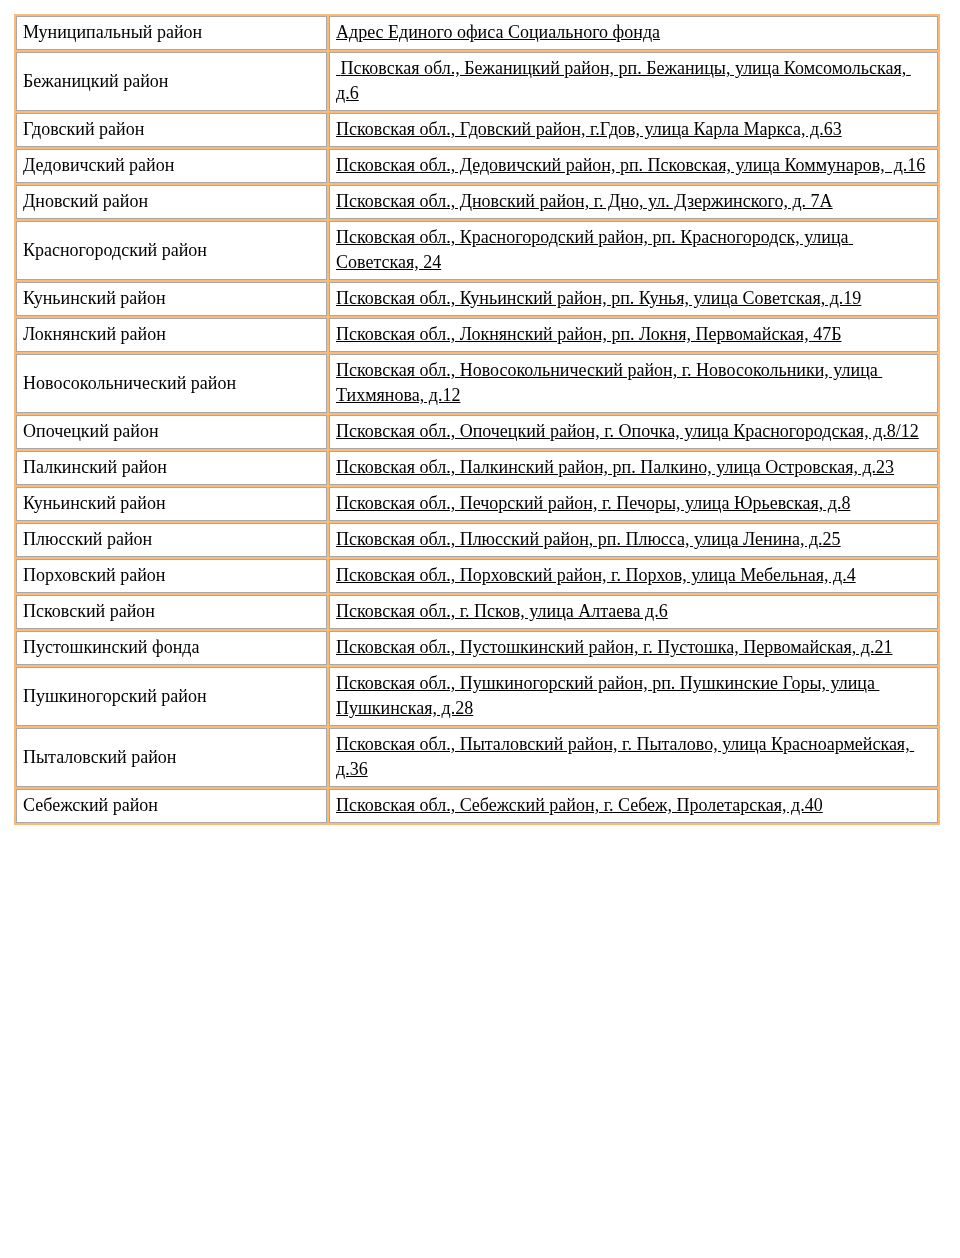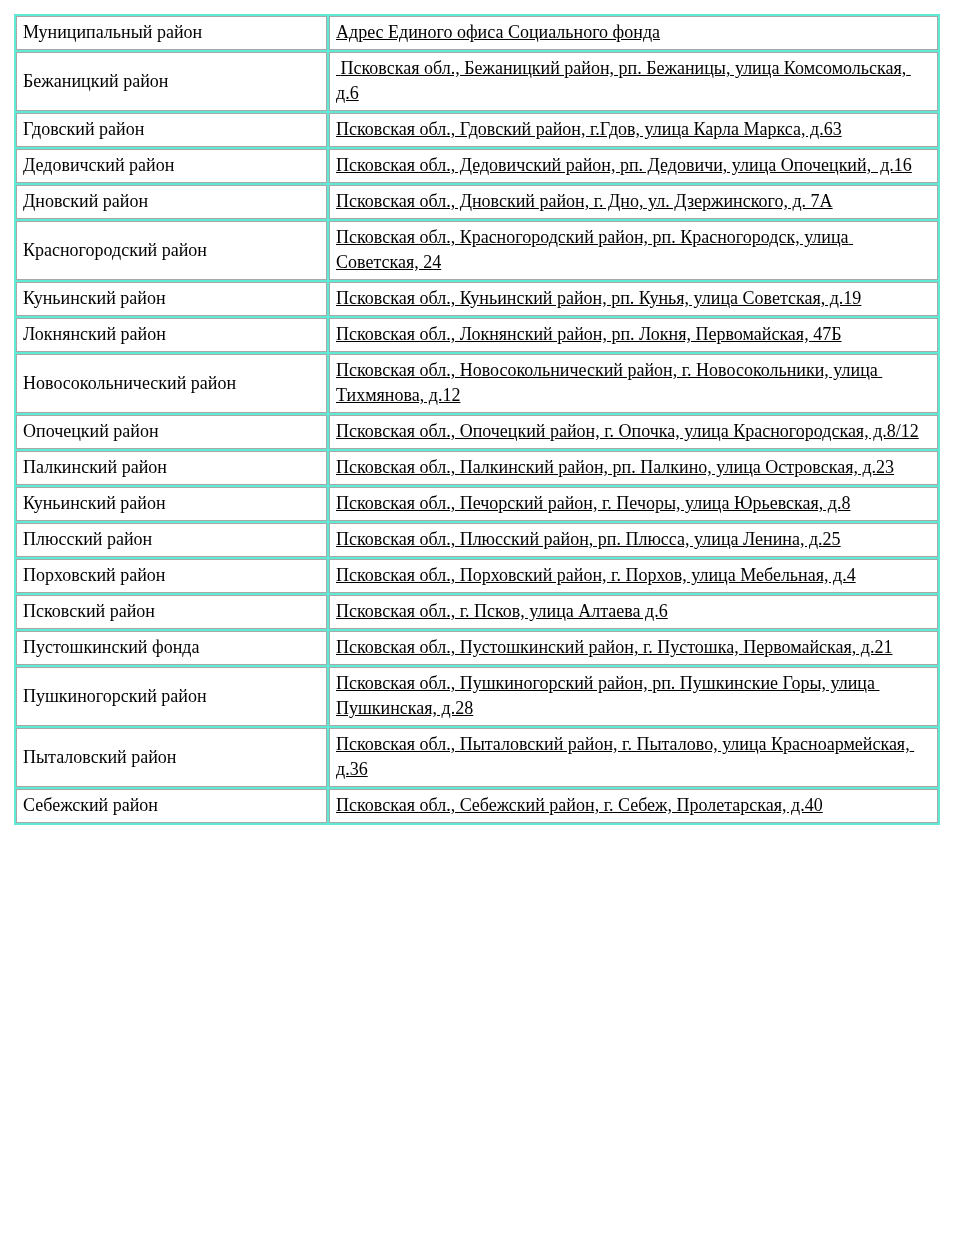--- a/index.html
+++ b/index.html
@@ -19,21 +19,21 @@
   .page {
     padding: 14px 0 0 14px;
     box-sizing: border-box;
   }
 
   table.address-table {
     border-collapse: separate;
     border-spacing: 2px;
     width: 924px;
     table-layout: fixed;
-    background: #5eead4;
+    background: #fdba74;
   }
 
   table.address-table td {
     border: 1px solid #a8a8a8;
     padding: 3px 5px 4px 6px;
     font-size: 18px;
     line-height: 25px;
     vertical-align: middle;
     background: #ffffff;
     word-wrap: break-word;
@@ -76,21 +76,21 @@
     <tr>
           <td class="district-cell">Бежаницкий район</td>
           <td class="address-cell"> Псковская обл., Бежаницкий район, рп. Бежаницы, улица Комсомольская, д.6</td>
         </tr>
         <tr>
           <td class="district-cell">Гдовский район</td>
           <td class="address-cell">Псковская обл., Гдовский район, г.Гдов, улица Карла Маркса, д.63</td>
         </tr>
         <tr>
           <td class="district-cell">Дедовичский район</td>
-          <td class="address-cell">Псковская обл., Дедовичский район, рп. Дедовичи, улица Опочецкий,  д.16</td>
+          <td class="address-cell">Псковская обл., Дедовичский район, рп. Псковская, улица Коммунаров,  д.16</td>
         </tr>
         <tr>
           <td class="district-cell">Дновский район</td>
           <td class="address-cell">Псковская обл., Дновский район, г. Дно, ул. Дзержинского, д. 7А</td>
         </tr>
         <tr>
           <td class="district-cell">Красногородский район</td>
           <td class="address-cell">Псковская обл., Красногородский район, рп. Красногородск, улица Советская, 24</td>
         </tr>
         <tr>

